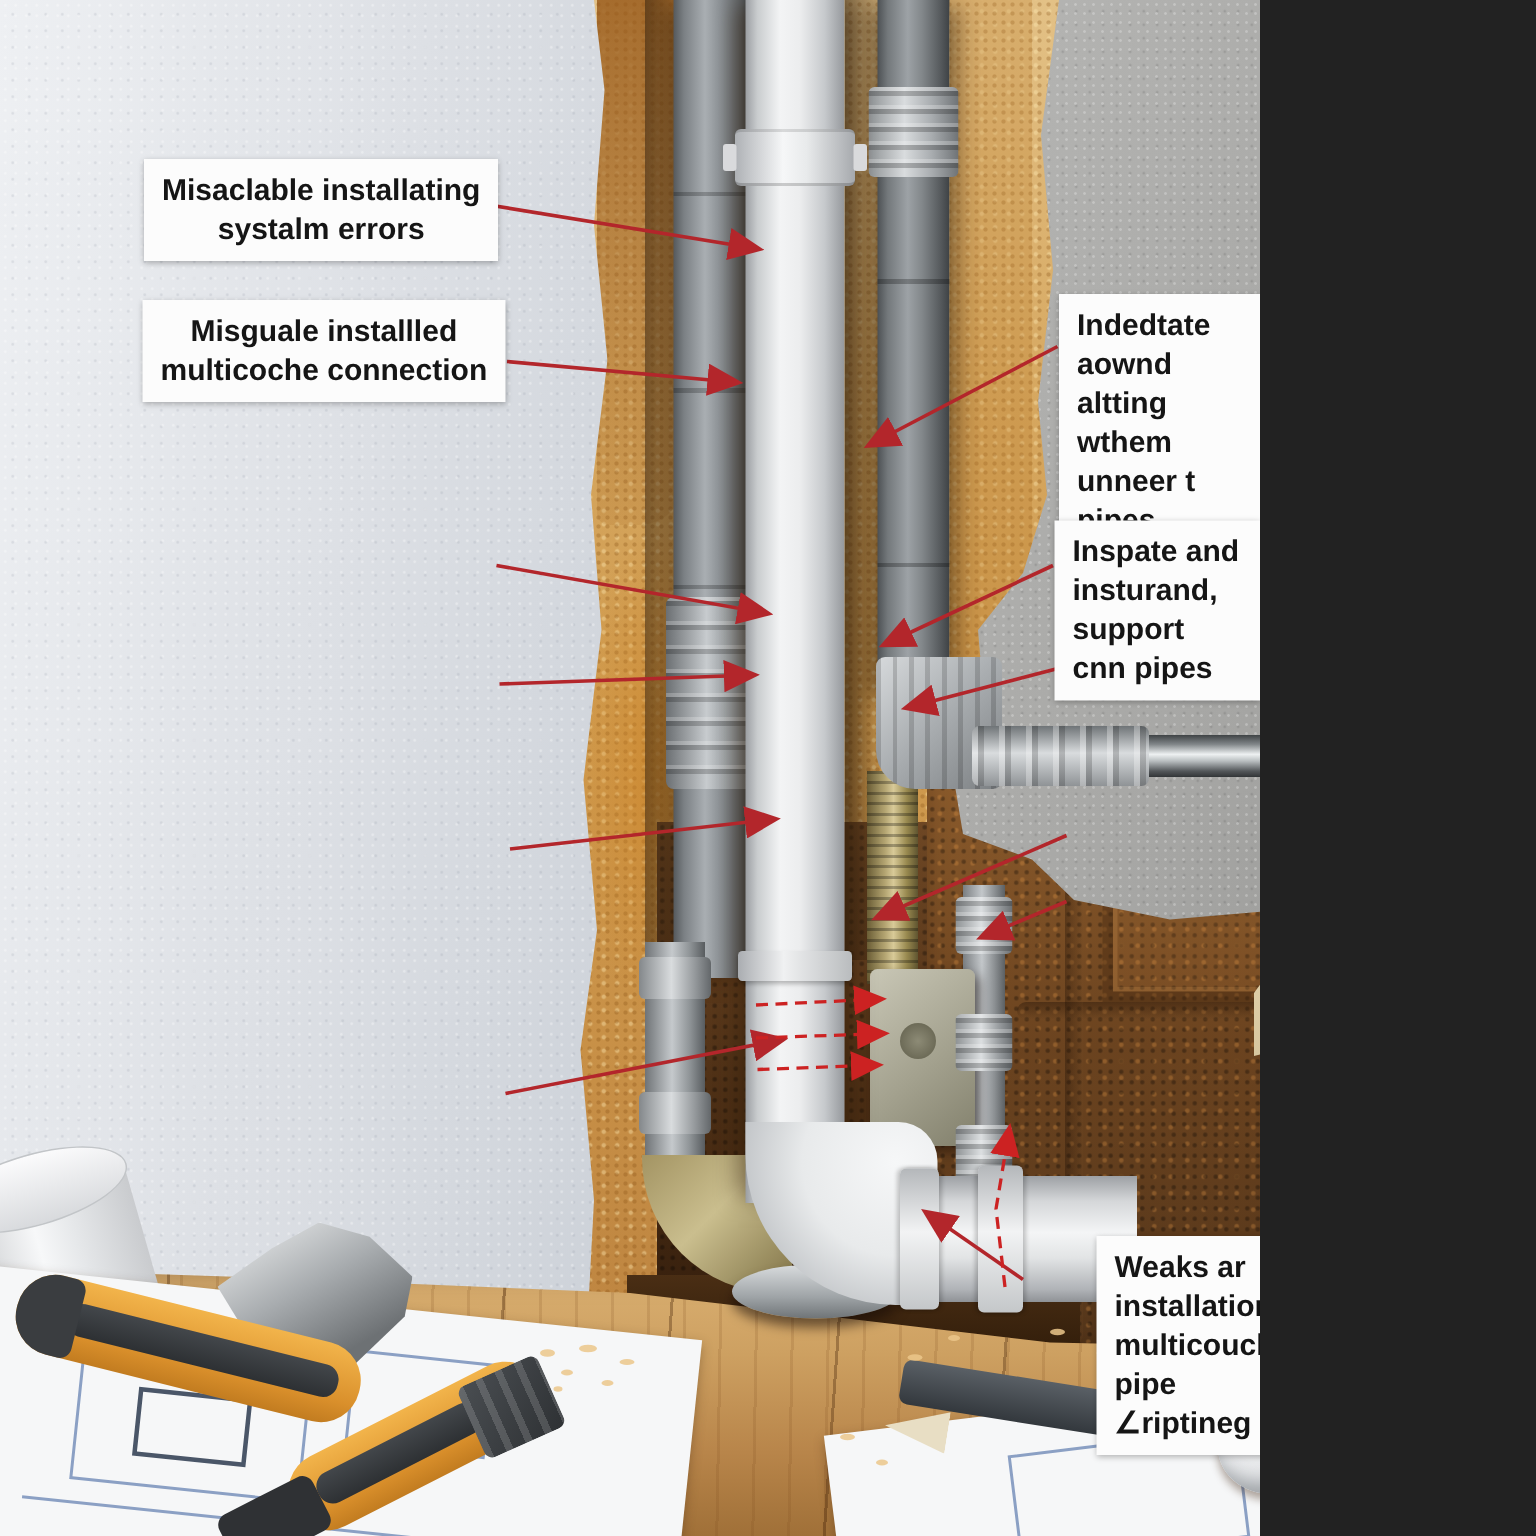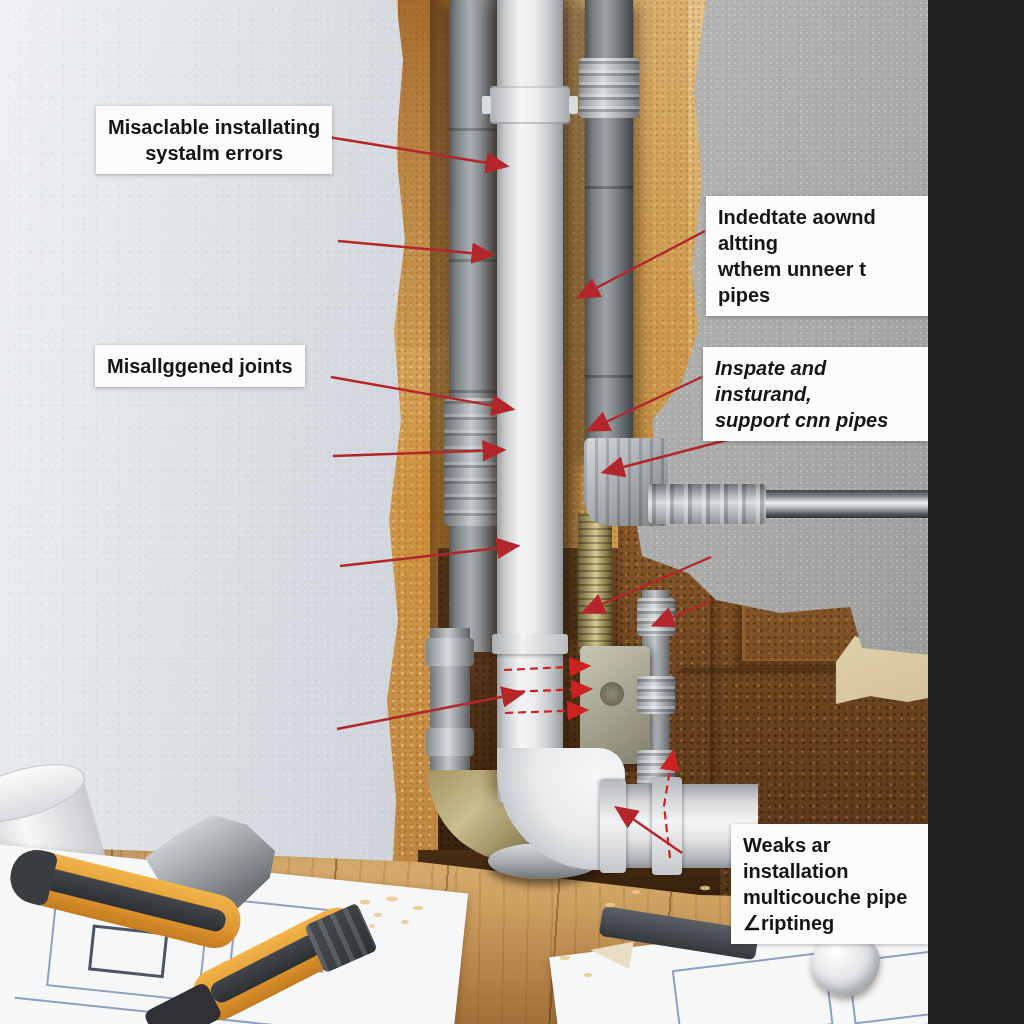--- a/index.html
+++ b/index.html
@@ -1,16 +1,16 @@
 <!DOCTYPE html>
 <html><head>
 <meta charset="utf-8">
 <style>
   html,body{margin:0;padding:0;background:#222;}
-  #stage{position:relative;width:928px;height:1024px;overflow:hidden;
+  #stage{position:relative;width:840px;height:1024px;overflow:hidden;
          font-family:"Liberation Sans",sans-serif;background:#d8dbdf;}
   .abs{position:absolute;}
   
   #wall-left{left:0;top:0;width:420px;height:895px;
     background:
       radial-gradient(rgba(255,255,255,.35) .6px, transparent 1.2px) 0 0/7px 7px,
       radial-gradient(rgba(110,120,135,.15) .6px, transparent 1.2px) 3px 4px/11px 11px,
       linear-gradient(100deg,#eef0f3 0%,#dde0e5 50%,#ccd1d8 100%);
     clip-path:polygon(0 0,396px 0,403px 60px,396px 150px,405px 240px,394px 330px,401px 420px,389px 520px,398px 620px,387px 700px,396px 800px,391px 895px,0 895px);
     filter:drop-shadow(3px 0 0 rgba(242,238,226,.9));}
@@ -304,21 +304,22 @@
         <ellipse cx="890" cy="912" rx="4" ry="2"></ellipse>
       <ellipse cx="930" cy="897" rx="6" ry="2.4"></ellipse>
         <ellipse cx="965" cy="925" rx="4" ry="2"></ellipse>
       <ellipse cx="995" cy="905" rx="5" ry="2.2"></ellipse>
         <ellipse cx="940" cy="870" rx="4" ry="2"></ellipse>
     </g>
   </svg>
 
   <div class="callout c" style="left:96px;top:106px;">Misaclable installating
 systalm errors</div>
-  <div class="callout c" style="left:95px;top:345px;">Misallggened joints</div>
+  <div class="callout c" style="left:95px;top:200px;">Misguale installled
+multicoche connection</div>
   <div class="callout" style="left:706px;top:196px;">Indedtate aownd altting
 wthem unneer t pipes</div>
-  <div class="callout" style="left:703px;top:347px;font-style:italic;">Inspate and insturand,
+  <div class="callout" style="left:703px;top:347px;">Inspate and insturand,
 support cnn pipes</div>
   <div class="callout" style="left:683px;top:824px;margin-left:48px;">Weaks ar installation
 multicouche pipe ∠riptineg</div>
 
 </div>
 
 </body></html>

